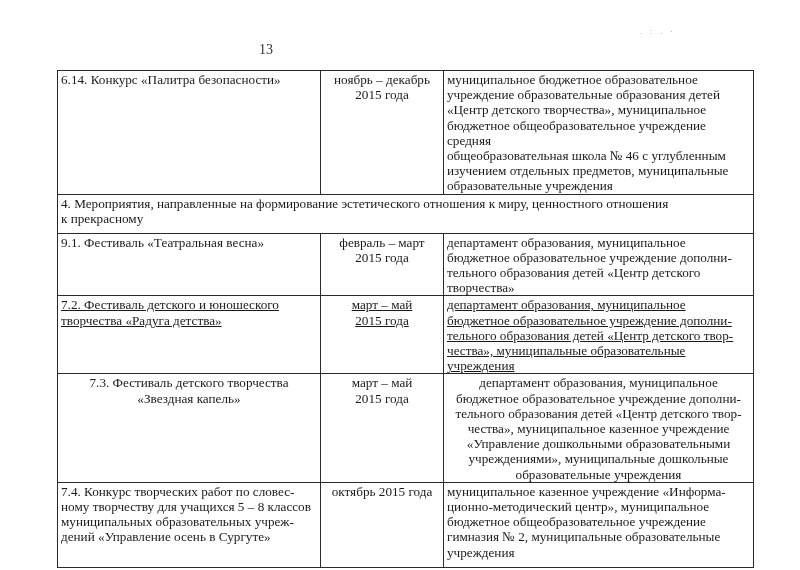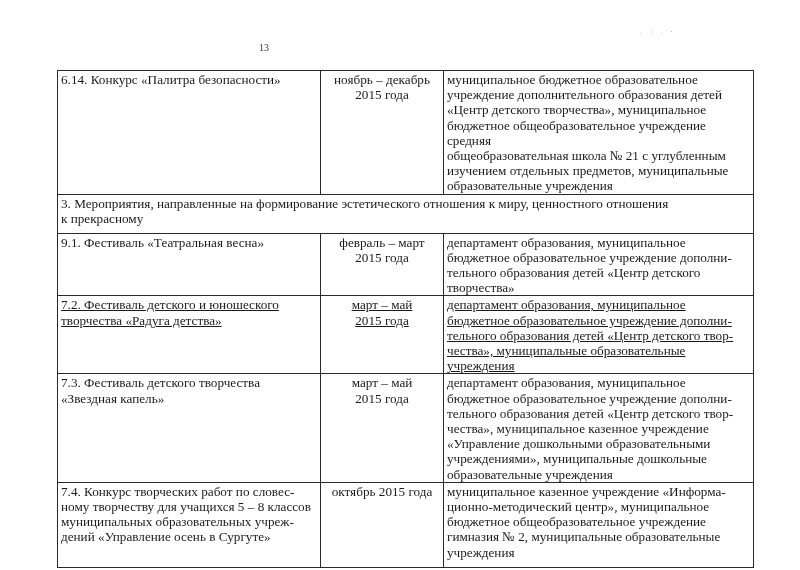--- a/index.html
+++ b/index.html
@@ -12,21 +12,21 @@
       height: 570px;
       position: relative;
       overflow: hidden;
       font-family: "Liberation Serif", "DejaVu Serif", serif;
       color: #1a1a1a;
     }
     .page-number {
       position: absolute;
       left: 259px;
       top: 42px;
-      font-size: 10px;
+      font-size: 14px;
       color: #333;
     }
     .scan-marks {
       position: absolute;
       left: 640px;
       top: 27px;
       font-size: 8px;
       color: #999;
       letter-spacing: 3px;
     }
@@ -55,21 +55,21 @@
     td.event, td.resp {
       text-align: left;
     }
     td.section {
       padding: 3px 3px 3px 3px;
     }
     tr.r614 td { height: 105px; }
     tr.rsec td { height: 37px; }
     tr.r71 td { height: 59px; }
     tr.r72 td { height: 74px; text-decoration: underline; }
-    tr.r73 td { height: 102px; }
+    tr.r73 td { height: 102px; text-align: center; }
     tr.r74 td { height: 83px; }
     .resp-line { display: block; }
   </style>
 </head>
 <body>
 
 <div class="page-number">13</div>
 <div class="scan-marks">. : . ·</div>
 
 <table class="doc-table">
@@ -81,32 +81,32 @@
   <tbody>
 
     <tr class="r614">
       <td class="event">
         <span class="resp-line">6.14. Конкурс «Палитра безопасности»</span>
       </td>
       <td class="period">ноябрь – декабрь
 2015 года</td>
       <td class="resp">
         <span class="resp-line">муниципальное бюджетное образовательное</span>
-        <span class="resp-line">учреждение дополнительного образования детей</span>
+        <span class="resp-line">учреждение образовательные образования детей</span>
         <span class="resp-line">«Центр детского творчества», муниципальное</span>
         <span class="resp-line">бюджетное общеобразовательное учреждение средняя</span>
-        <span class="resp-line">общеобразовательная школа № 21 с углубленным</span>
+        <span class="resp-line">общеобразовательная школа № 46 с углубленным</span>
         <span class="resp-line">изучением отдельных предметов, муниципальные</span>
         <span class="resp-line">образовательные учреждения</span>
       </td>
     </tr>
 
     <tr class="rsec">
       <td class="section" colspan="3">
-        <span class="resp-line">3. Мероприятия, направленные на формирование эстетического отношения к миру, ценностного отношения</span>
+        <span class="resp-line">4. Мероприятия, направленные на формирование эстетического отношения к миру, ценностного отношения</span>
         <span class="resp-line">к прекрасному</span>
       </td>
     </tr>
 
     <tr class="r71">
       <td class="event">
         <span class="resp-line">9.1. Фестиваль «Театральная весна»</span>
       </td>
       <td class="period">февраль – март
 2015 года</td>

